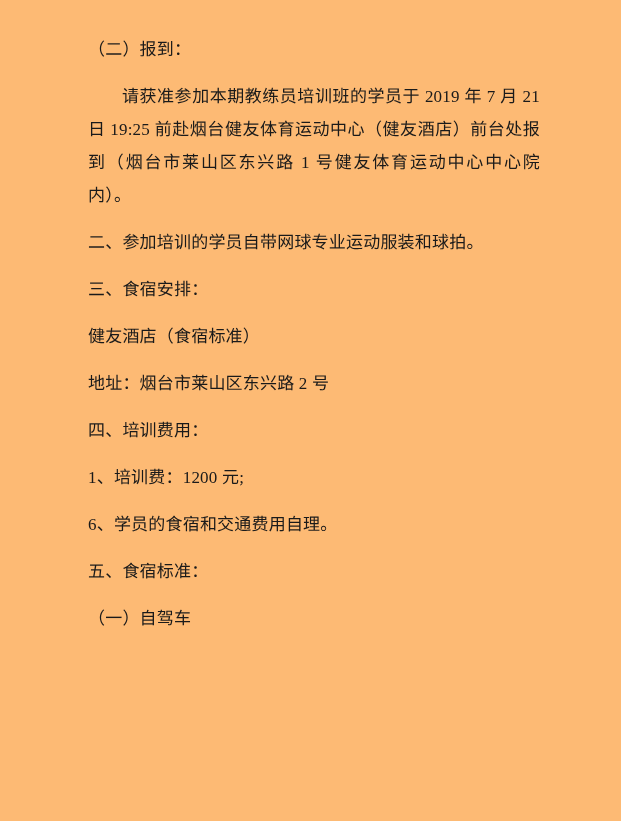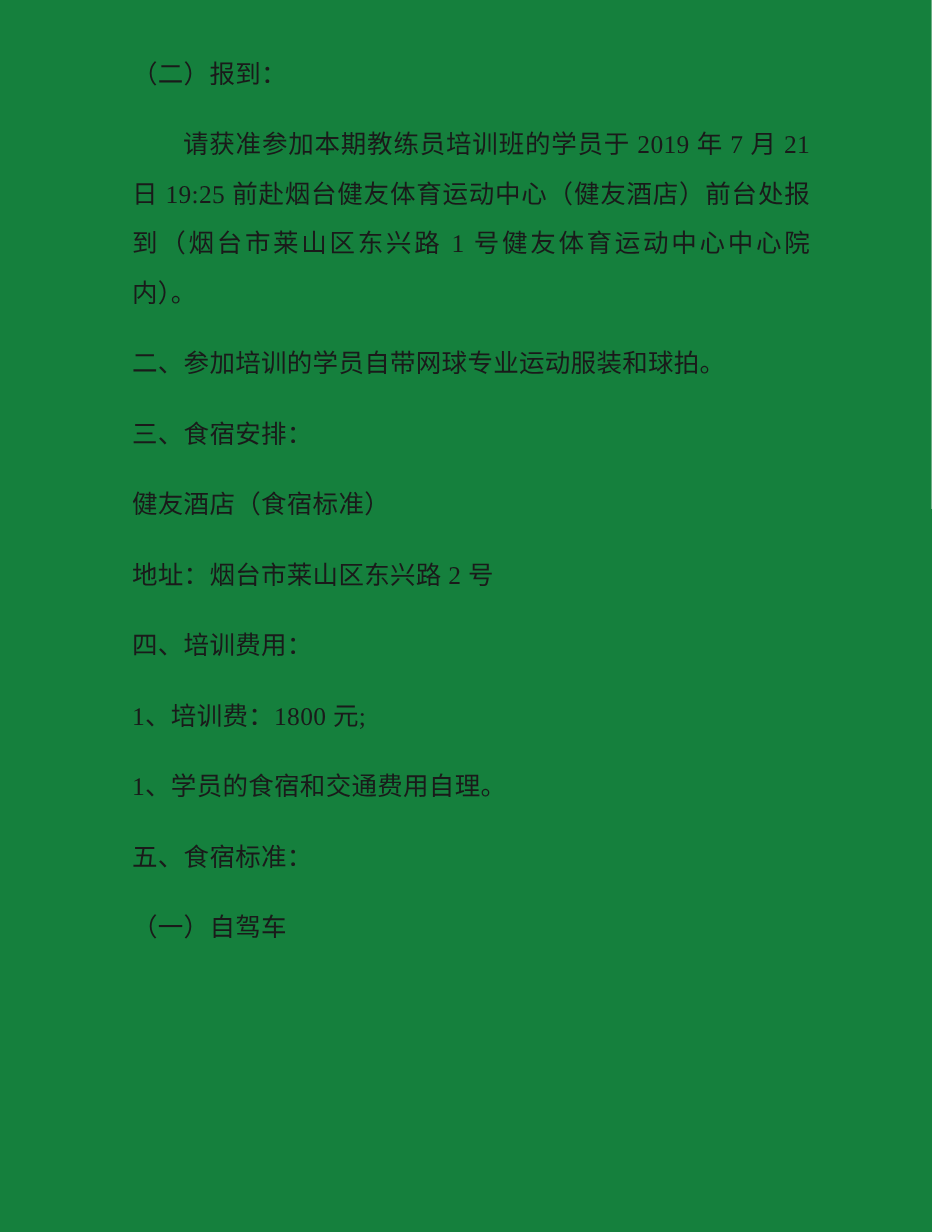--- a/index.html
+++ b/index.html
@@ -7,21 +7,21 @@
     padding: 0;
     width: 621px;
     height: 821px;
     background: #ffffff;
     overflow: hidden;
   }
   .page {
     box-sizing: border-box;
     width: 621px;
     height: 821px;
-    background: #15803d;
+    background: #fdba74;
     padding: 33px 81px 0 88px;
     font-family: "Liberation Serif", "DejaVu Serif", serif;
     font-size: 17px;
     color: #1a1a1a;
   }
   .page p {
     margin: 0 0 14px 0;
     line-height: 33px;
     text-align: justify;
     letter-spacing: 0.2px;
@@ -38,17 +38,17 @@
 <body>
 
 <div class="page">
   <p>（二）报到：</p>
   <p class="ind">请获准参加本期教练员培训班的学员于 2019 年 7 月 21 日 19:25 前赴烟台健友体育运动中心（健友酒店）前台处报到（烟台市莱山区东兴路 1 号健友体育运动中心中心院内）。</p>
   <p class="b">二、参加培训的学员自带网球专业运动服装和球拍。</p>
   <p class="b">三、食宿安排：</p>
   <p>健友酒店（食宿标准）</p>
   <p>地址：烟台市莱山区东兴路 2 号</p>
   <p class="b">四、培训费用：</p>
-  <p>1、培训费：1800 元;</p>
-  <p>1、学员的食宿和交通费用自理。</p>
+  <p>1、培训费：1200 元;</p>
+  <p>6、学员的食宿和交通费用自理。</p>
   <p class="b">五、食宿标准：</p>
   <p>（一）自驾车</p>
 </div>
 
 </body></html>

